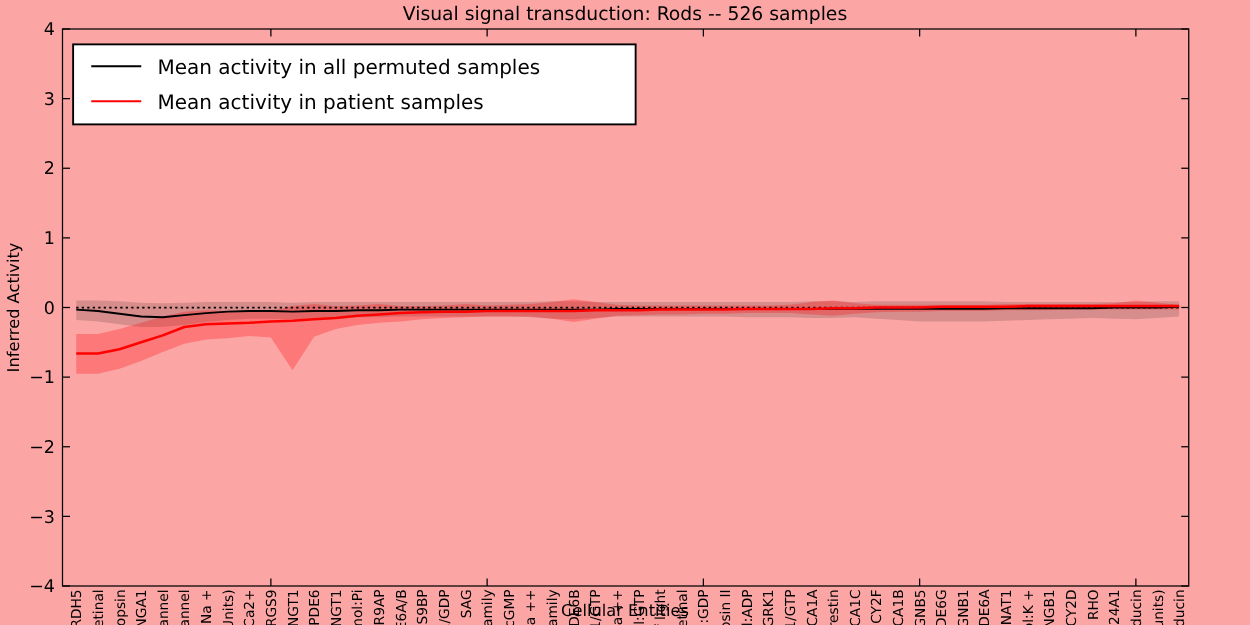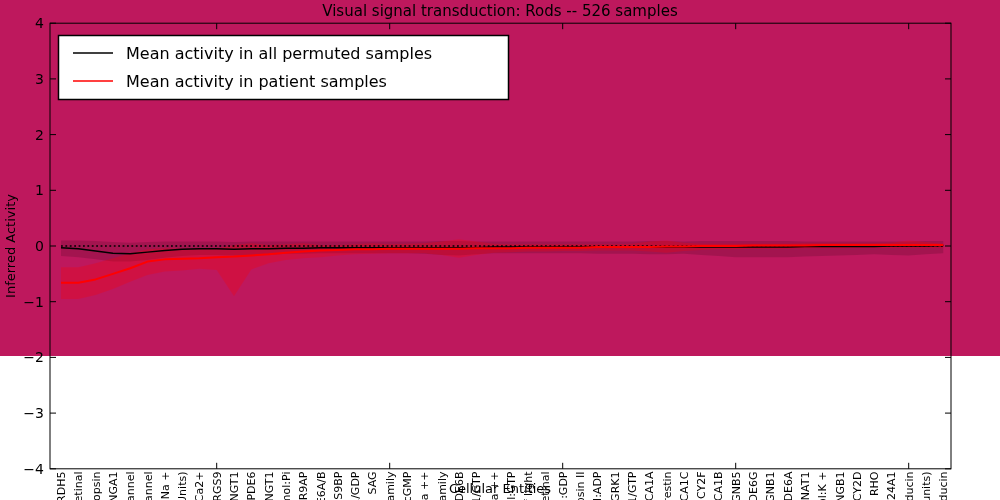--- a/index.html
+++ b/index.html
@@ -1,17 +1,17 @@
 <!DOCTYPE html>
 <html><head>
 <meta charset="utf-8">
 <style>
   html,body{margin:0;padding:0;background:#ffffff;}
   body{width:1000px;height:500px;overflow:hidden;}
-  .figure{width:1000px;height:356px;background:#be185d;position:relative;}
+  .figure{width:1000px;height:500px;background:#fca5a5;position:relative;}
   svg{display:block;}
   text{font-family:"DejaVu Sans","Liberation Sans",sans-serif;fill:#000000;}
   .title-text{font-size:15px;}
   .axis-label{font-size:13px;}
   .ytick-label{font-size:14px;}
   .xtick-label{font-size:11px;}
   .legend-label{font-size:16px;}
 </style>
 </head>
 <body>

